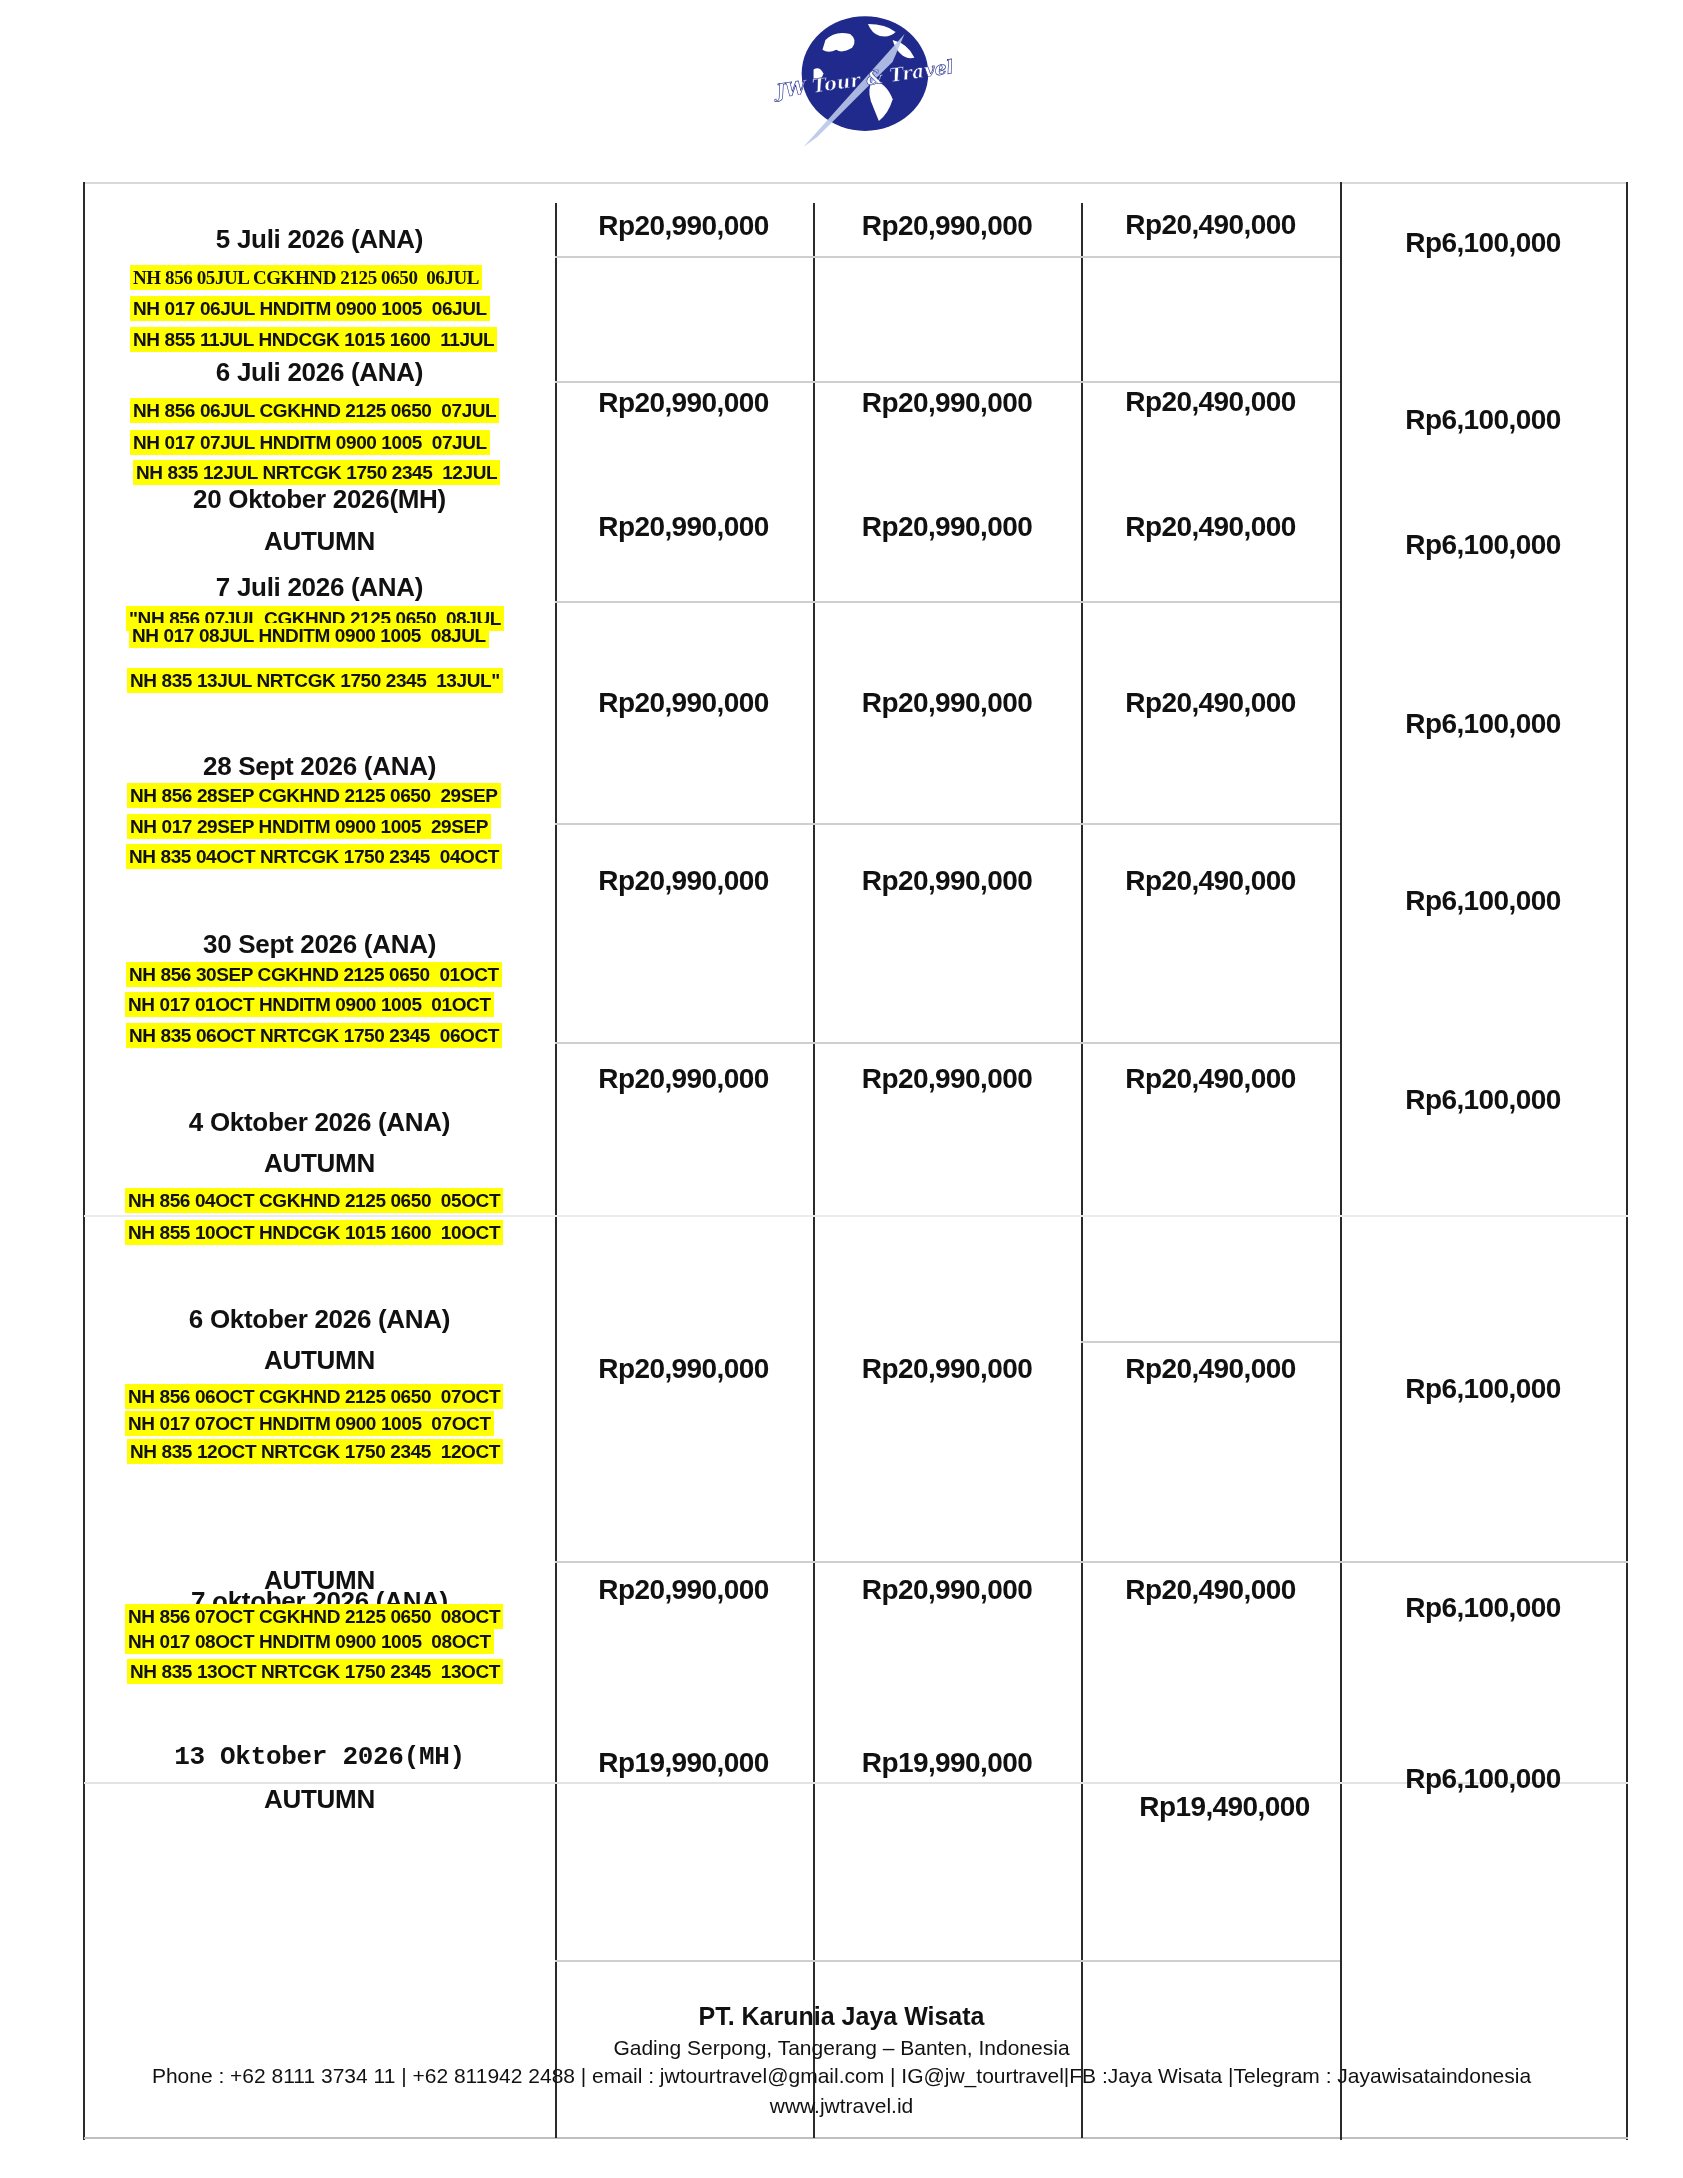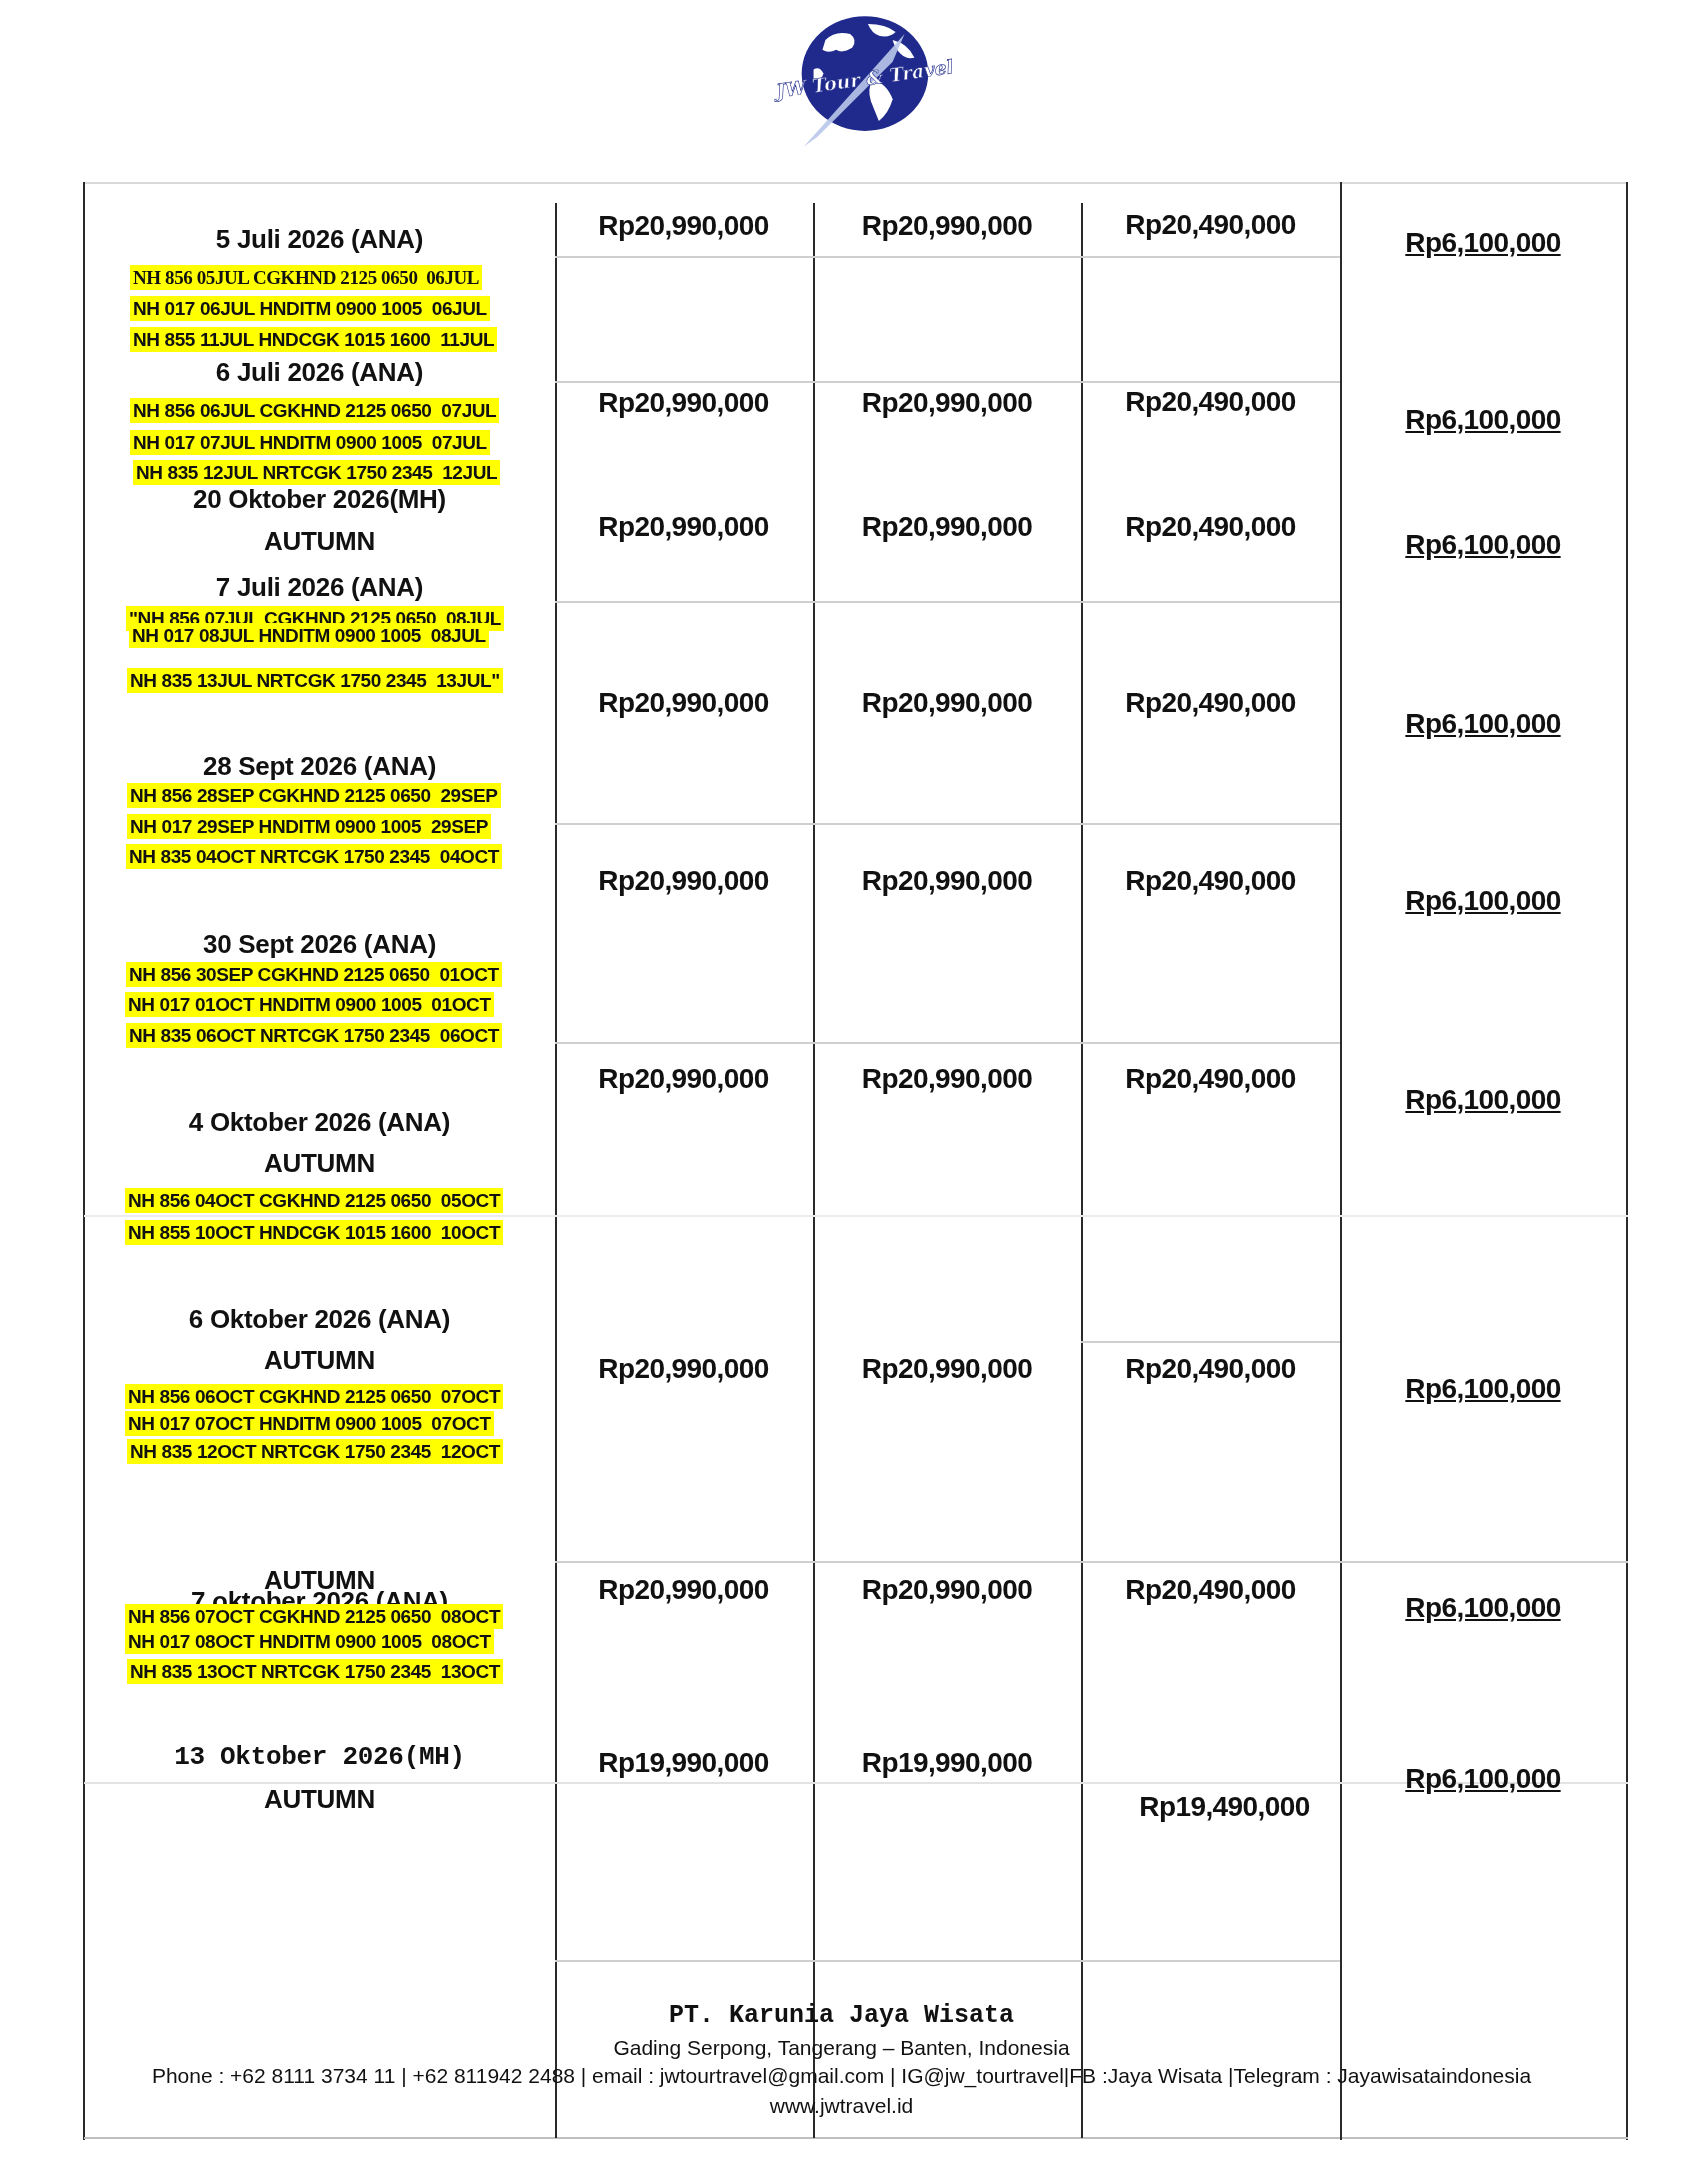--- a/index.html
+++ b/index.html
@@ -9,23 +9,23 @@
   .hline { position:absolute; height:2px; background:#cfcfcf; }
   .date { position:absolute; left:84px; width:471px; text-align:center;
           font-weight:bold; font-size:26px; line-height:30px; white-space:nowrap; letter-spacing:-0.3px; }
   .flight { position:absolute; text-align:center; font-weight:bold; font-size:19px; line-height:25px;
             background:#ffff00; white-space:pre; letter-spacing:-0.4px; padding:0 3px; }
   .price { position:absolute; text-align:center; font-weight:bold; font-size:28px; line-height:34px;
            white-space:nowrap; letter-spacing:-0.6px; }
   .c1 { left:555px; width:257px; }
   .c2 { left:813px; width:268px; }
   .c3 { left:1081px; width:259px; }
-  .c4 { left:1340px; width:286px;text-decoration:underline; }
+  .c4 { left:1340px; width:286px; }
   .footer-line { position:absolute; left:84px; width:1542px; text-align:center; font-size:21px; line-height:28px; white-space:nowrap; }
-  .footer-line.bold { font-weight:bold; font-size:25px;font-family:Liberation Mono, monospace; }
+  .footer-line.bold { font-weight:bold; font-size:25px; }
   .logo { position:absolute; left:774px; top:10px; width:178px; height:139px; }
 </style>
 </head>
 <body>
 
 <div class="logo">
   <svg width="178" height="139" viewBox="0 0 180 140">
     <ellipse cx="92" cy="64" rx="64" ry="58" fill="#1f2a8c"></ellipse>
     <path d="M52 30 q10 -10 25 -6 q8 6 2 14 q-10 6 -16 2 q-8 4 -14 0 z" fill="#ffffff"></path>
     <path d="M95 14 q18 0 28 8 q-6 6 -16 4 q-8 -2 -12 -12 z" fill="#ffffff"></path>

